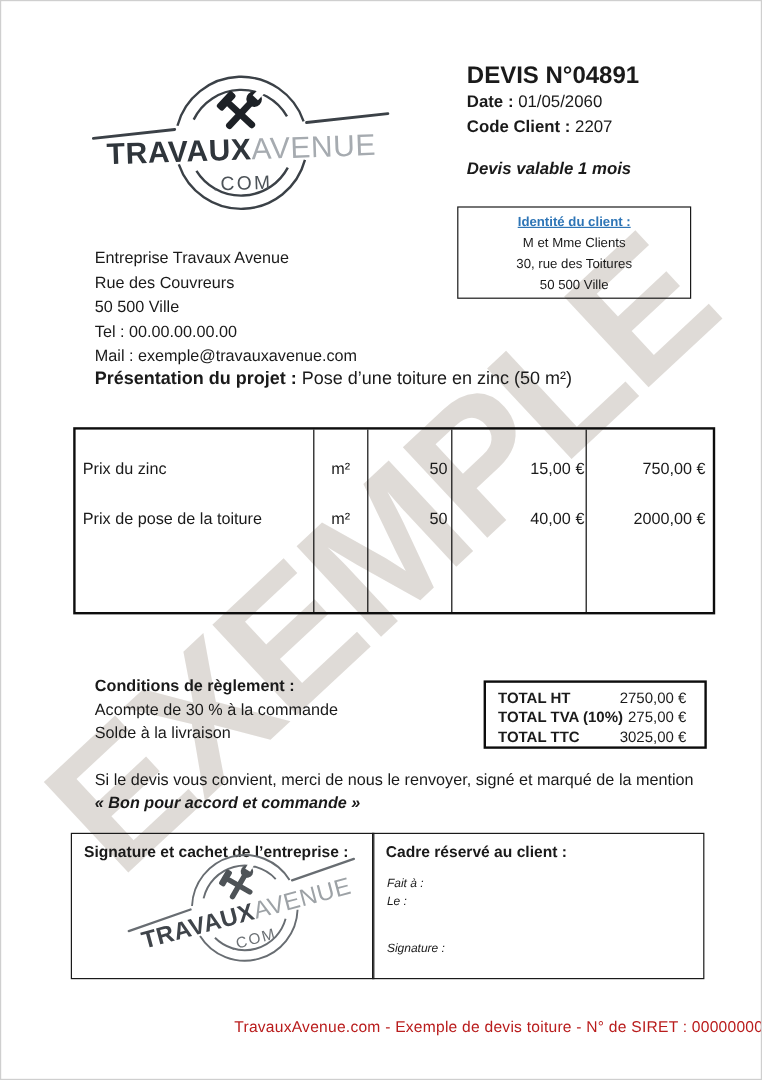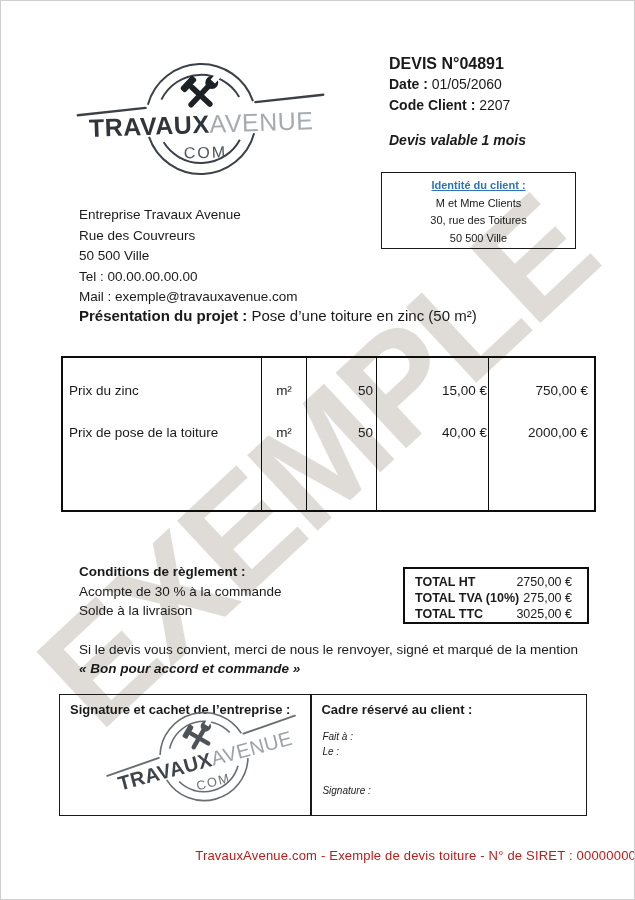--- a/index.html
+++ b/index.html
@@ -28,21 +28,21 @@
   .com{fill:#4d5358;font-weight:normal;}
   
   .stamp .ring{stroke:#686d72;}
   .stamp .sline{stroke:#686d72;}
   .stamp .ink{fill:#4e5357;}
   .stamp .brand-bold{fill:#3f444a;}
   .stamp .brand-light{fill:#9da2a6;}
   .stamp .com{fill:#6d7276;}
   
   .devis-info{position:absolute;left:388px;top:52px;font-size:14px;line-height:21px;}
-  .devis-info .num{font-weight:bold;font-size:16px;}
+  .devis-info .num{font-weight:bold;font-size:20px;}
   .devis-info b{font-weight:bold;}
   .devis-info .validity{margin-top:14px;font-style:italic;font-weight:bold;}
   
   .client-box{
     position:absolute;left:380px;top:171px;width:195px;height:77px;
     border:1.6px solid #1a1a1a;box-sizing:border-box;text-align:center;
     font-size:11px;line-height:17.5px;padding-top:4px;
   }
   .client-box .cb-title{color:#2E75B6;font-weight:bold;text-decoration:underline;}
   

